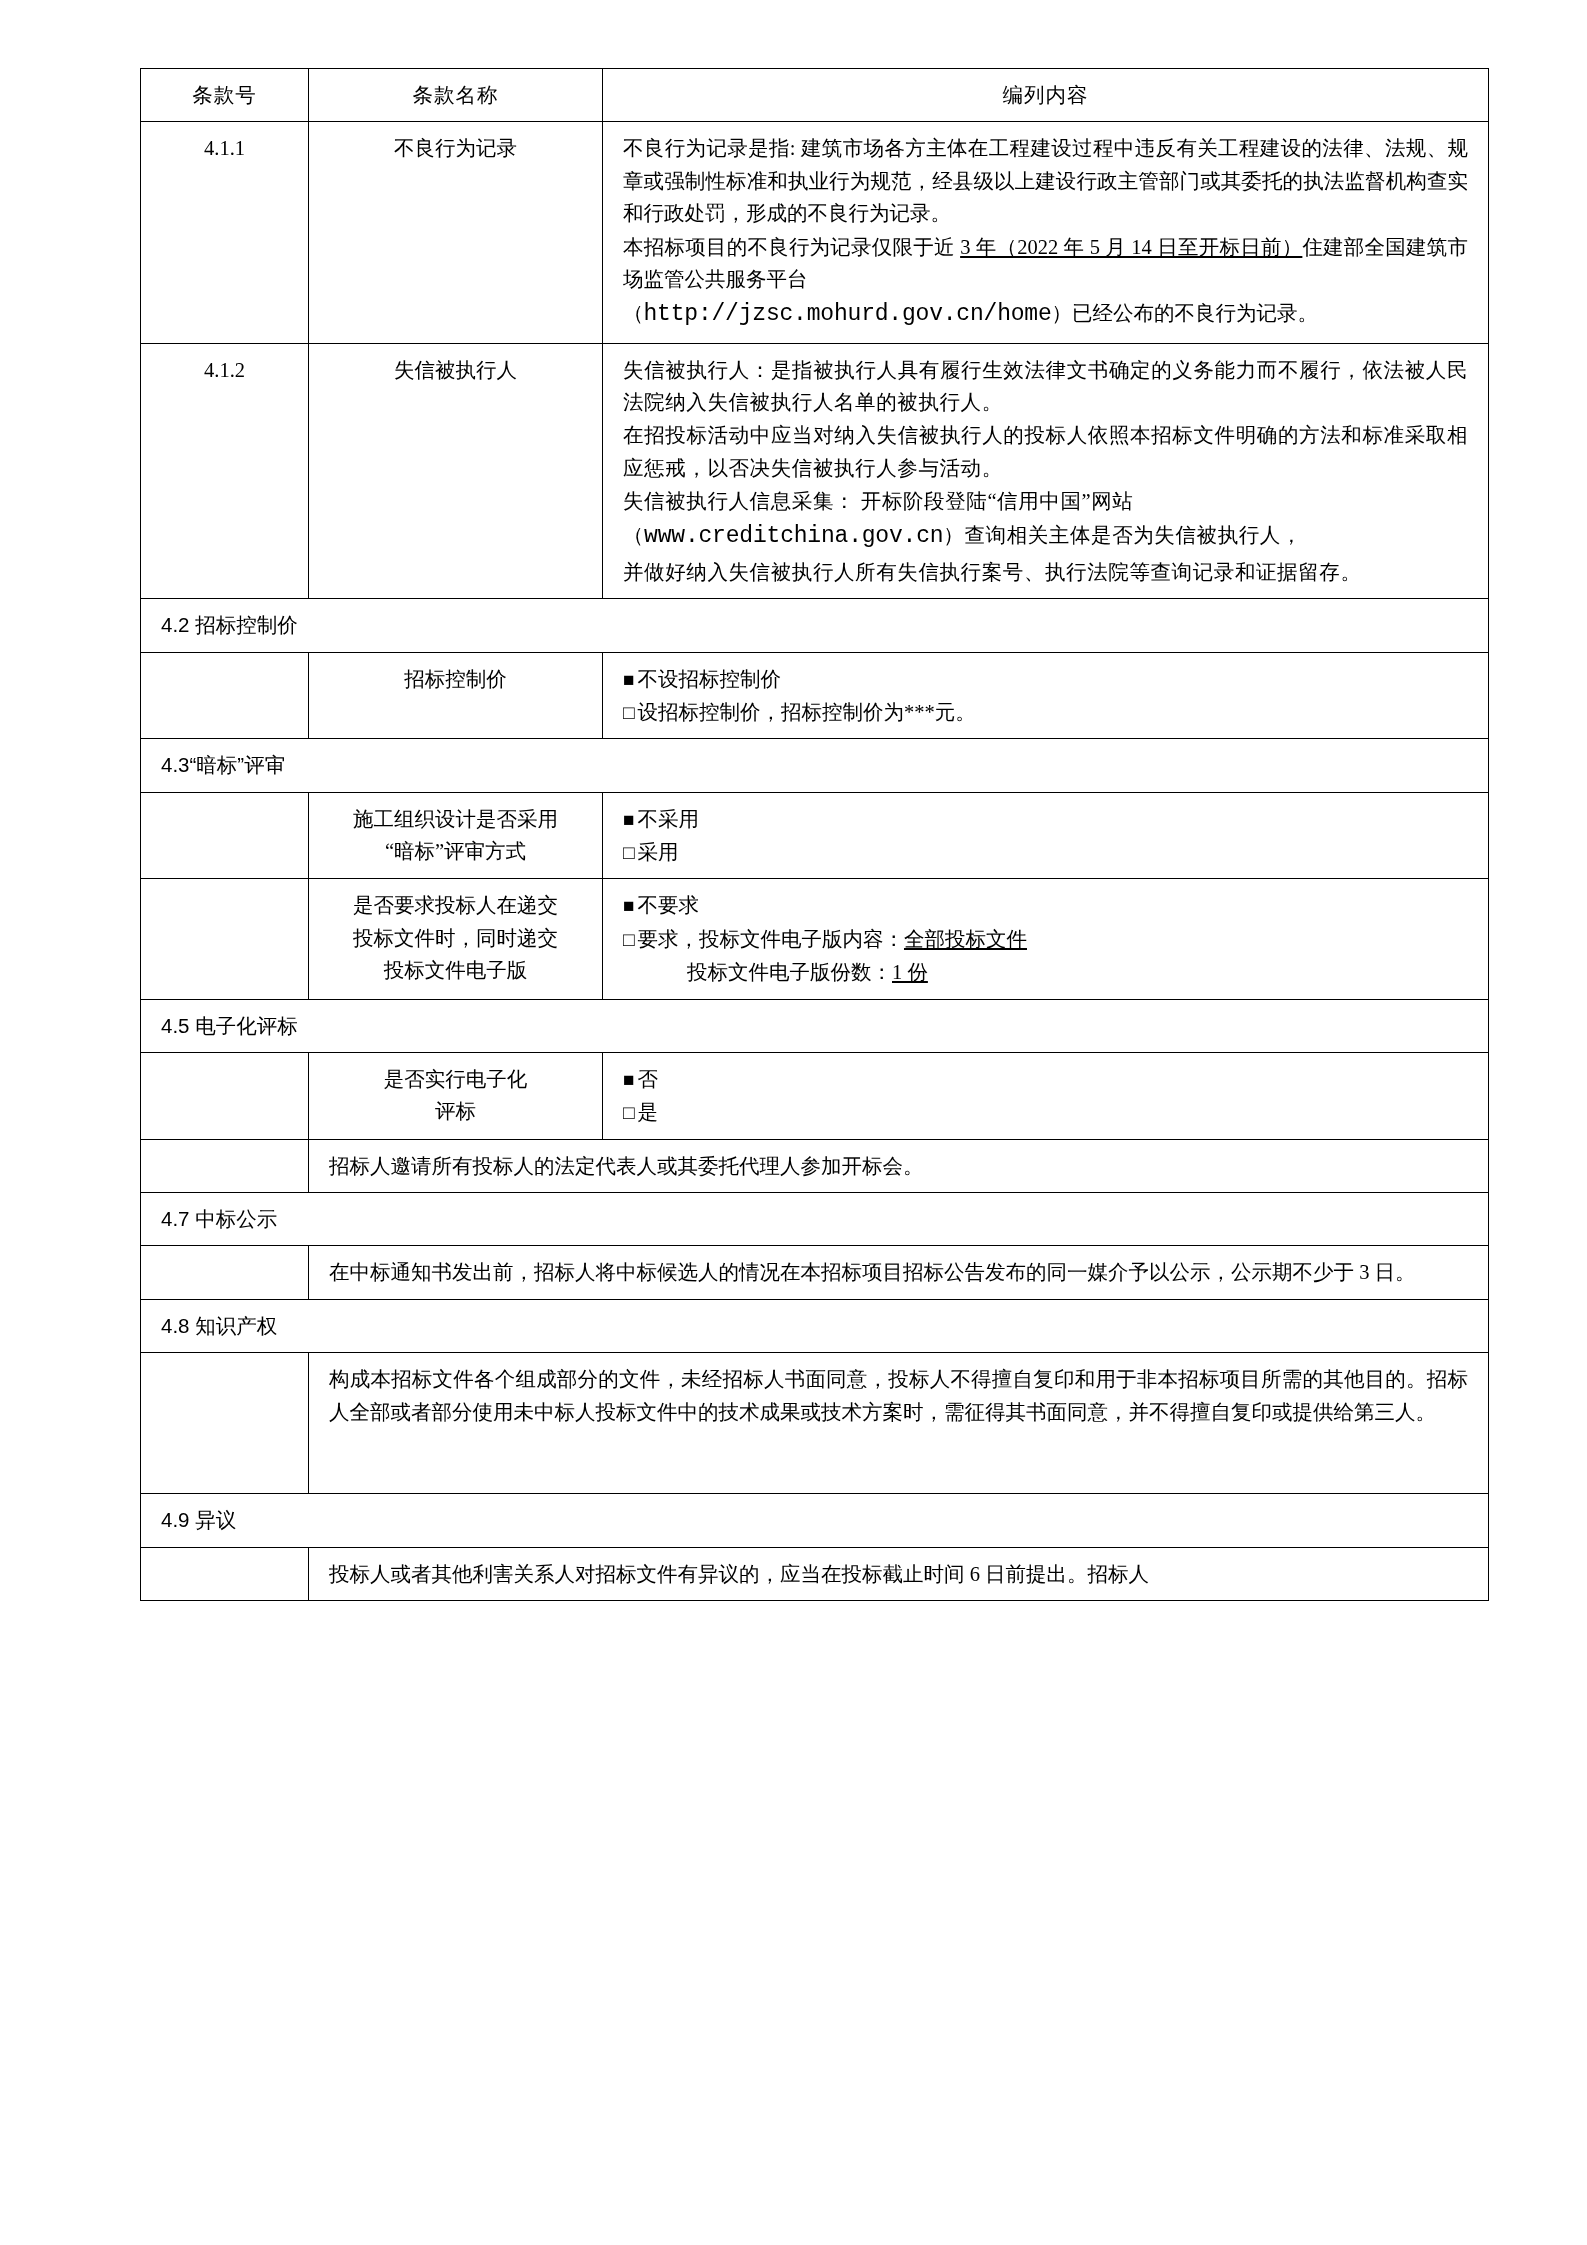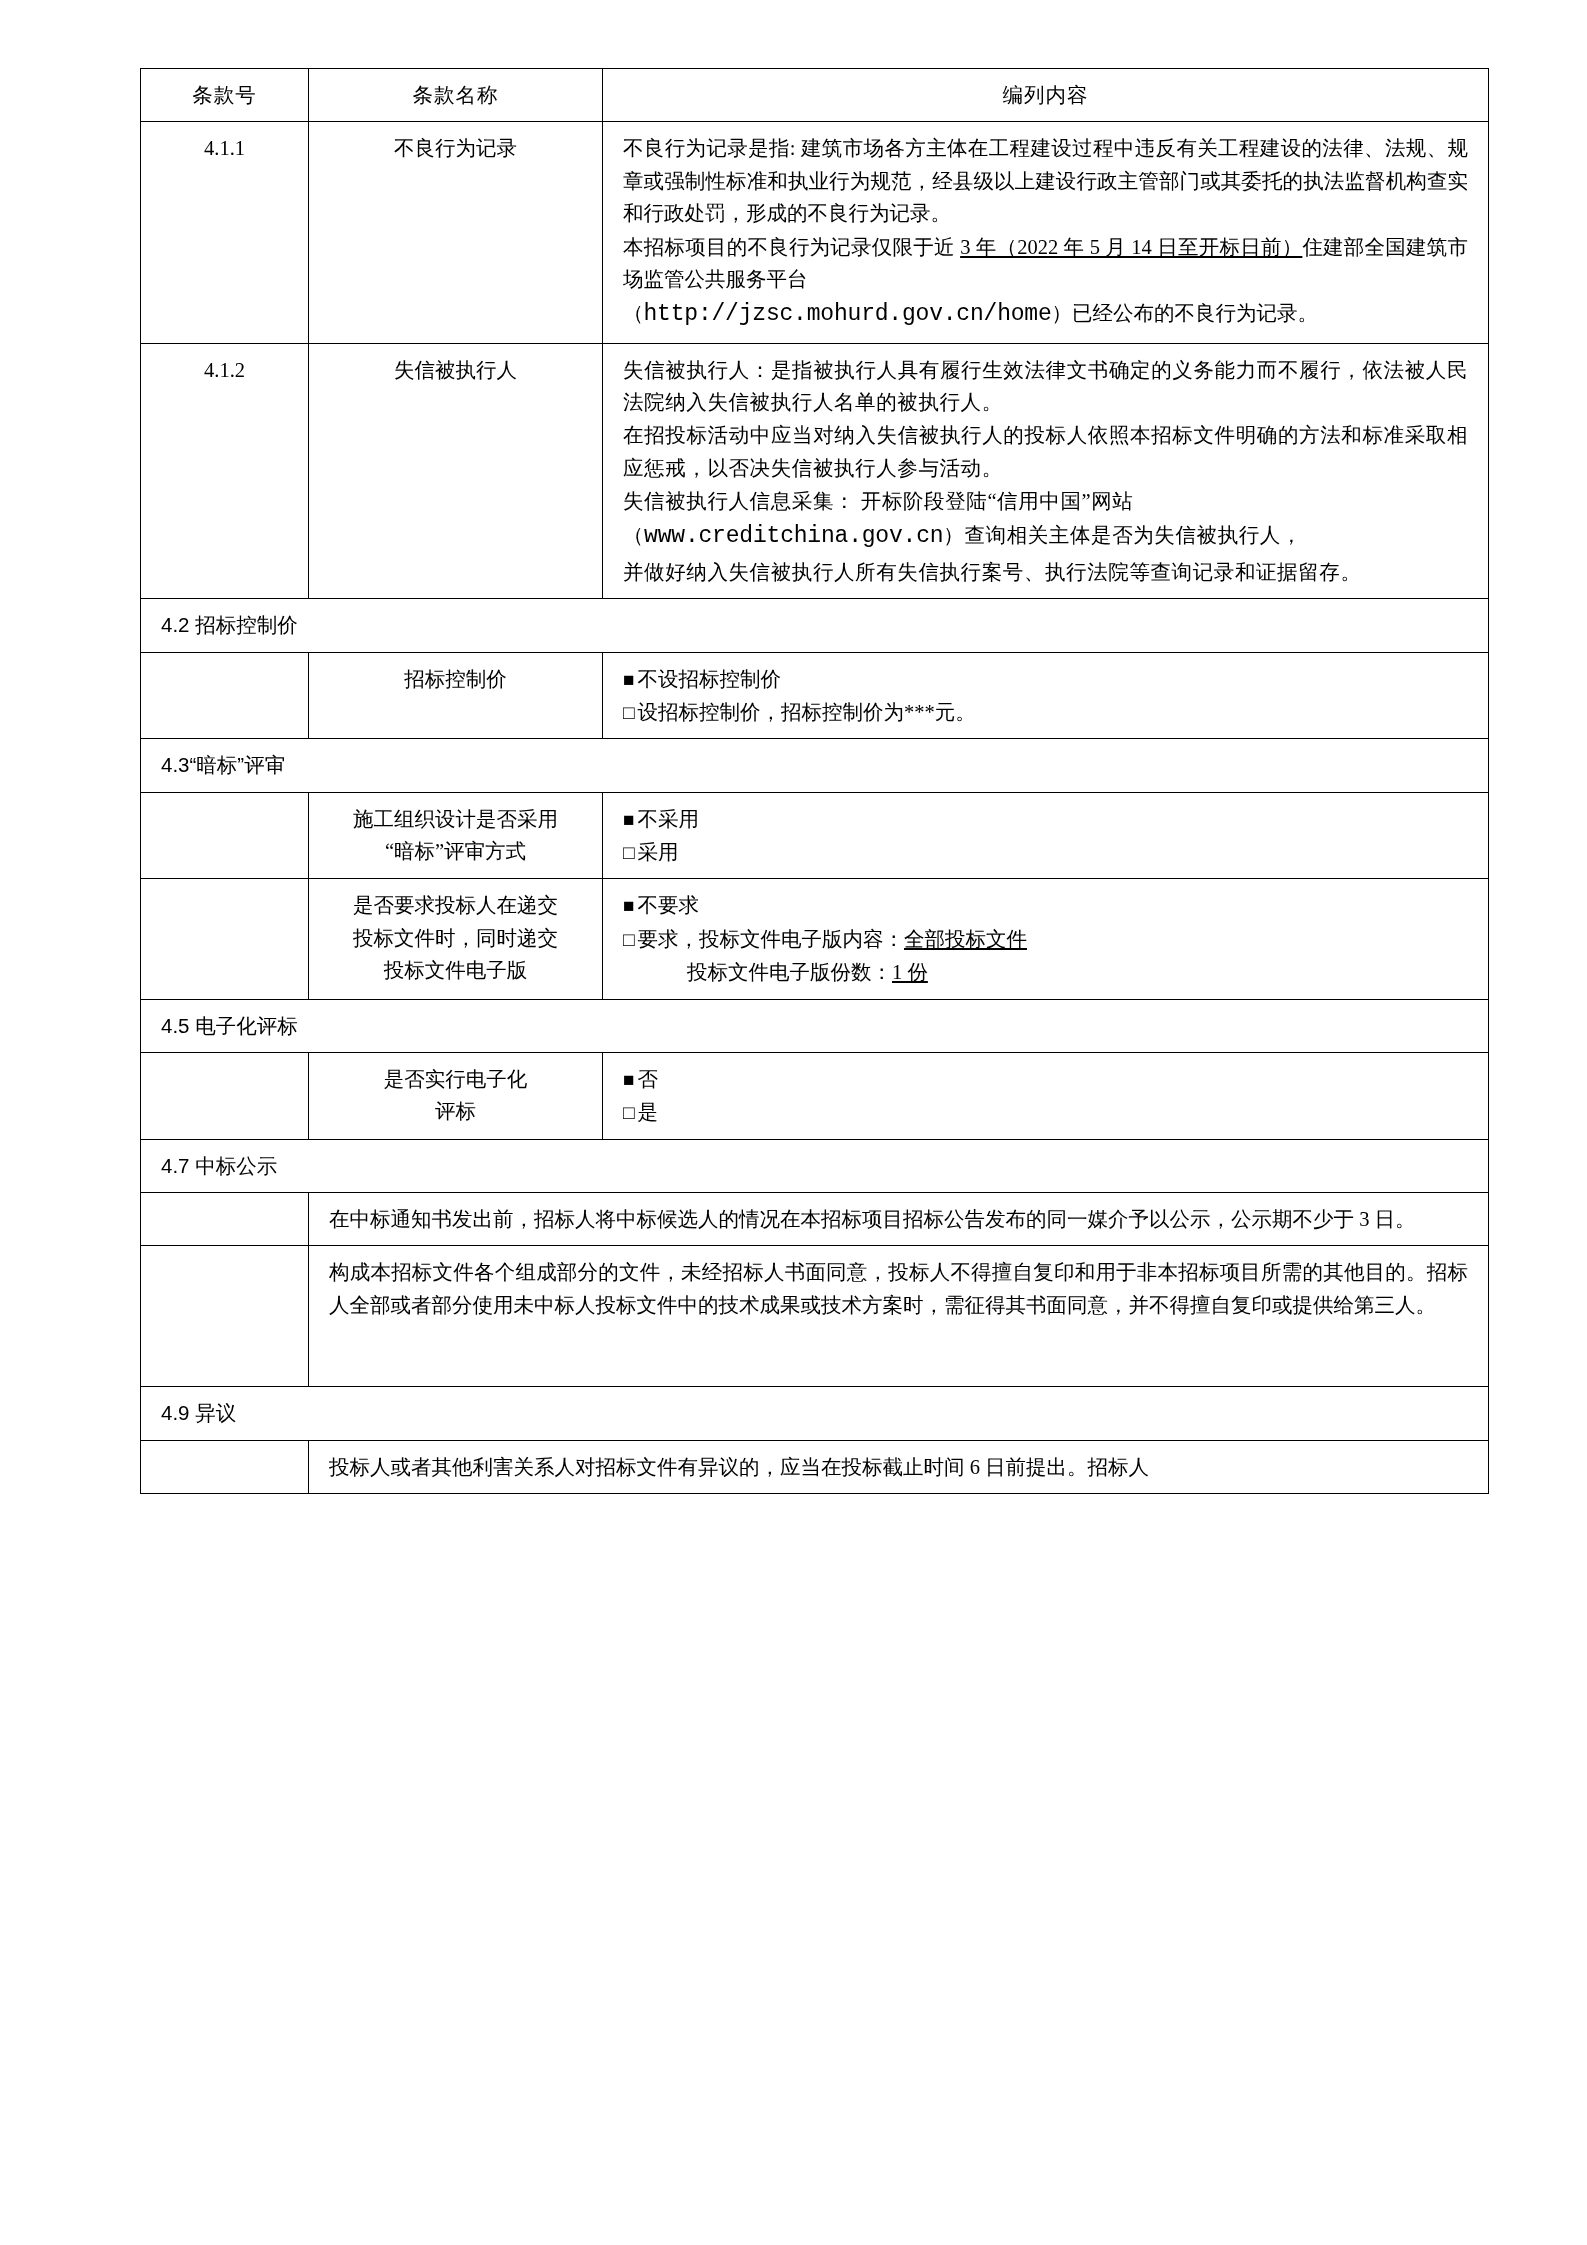--- a/index.html
+++ b/index.html
@@ -189,29 +189,36 @@
         <td class="clause-name">
           <span class="ln">是否实行电子化</span>
           <span class="ln">评标</span>
         </td>
         <td class="content">
           <p class="p box-filled">否</p>
           <p class="p box-empty">是</p>
         </td>
       </tr>
 
+      <tr>
+        <td class="clause-no">&nbsp;</td>
+        <td class="content" colspan="2">招标人邀请所有投标人的法定代表人或其委托代理人参加开标会。</td>
+      </tr>
 
       <tr class="section-row">
         <td colspan="3">4.7 中标公示</td>
       </tr>
       <tr>
         <td class="clause-no">&nbsp;</td>
         <td class="content" colspan="2">在中标通知书发出前，招标人将中标候选人的情况在本招标项目招标公告发布的同一媒介予以公示，公示期不少于 3 日。</td>
       </tr>
 
+      <tr class="section-row">
+        <td colspan="3">4.8 知识产权</td>
+      </tr>
       <tr>
         <td class="clause-no tall-cell">&nbsp;</td>
         <td class="content" colspan="2">构成本招标文件各个组成部分的文件，未经招标人书面同意，投标人不得擅自复印和用于非本招标项目所需的其他目的。招标人全部或者部分使用未中标人投标文件中的技术成果或技术方案时，需征得其书面同意，并不得擅自复印或提供给第三人。</td>
       </tr>
 
       <tr class="section-row">
         <td colspan="3">4.9 异议</td>
       </tr>
       <tr>
         <td class="clause-no">&nbsp;</td>

